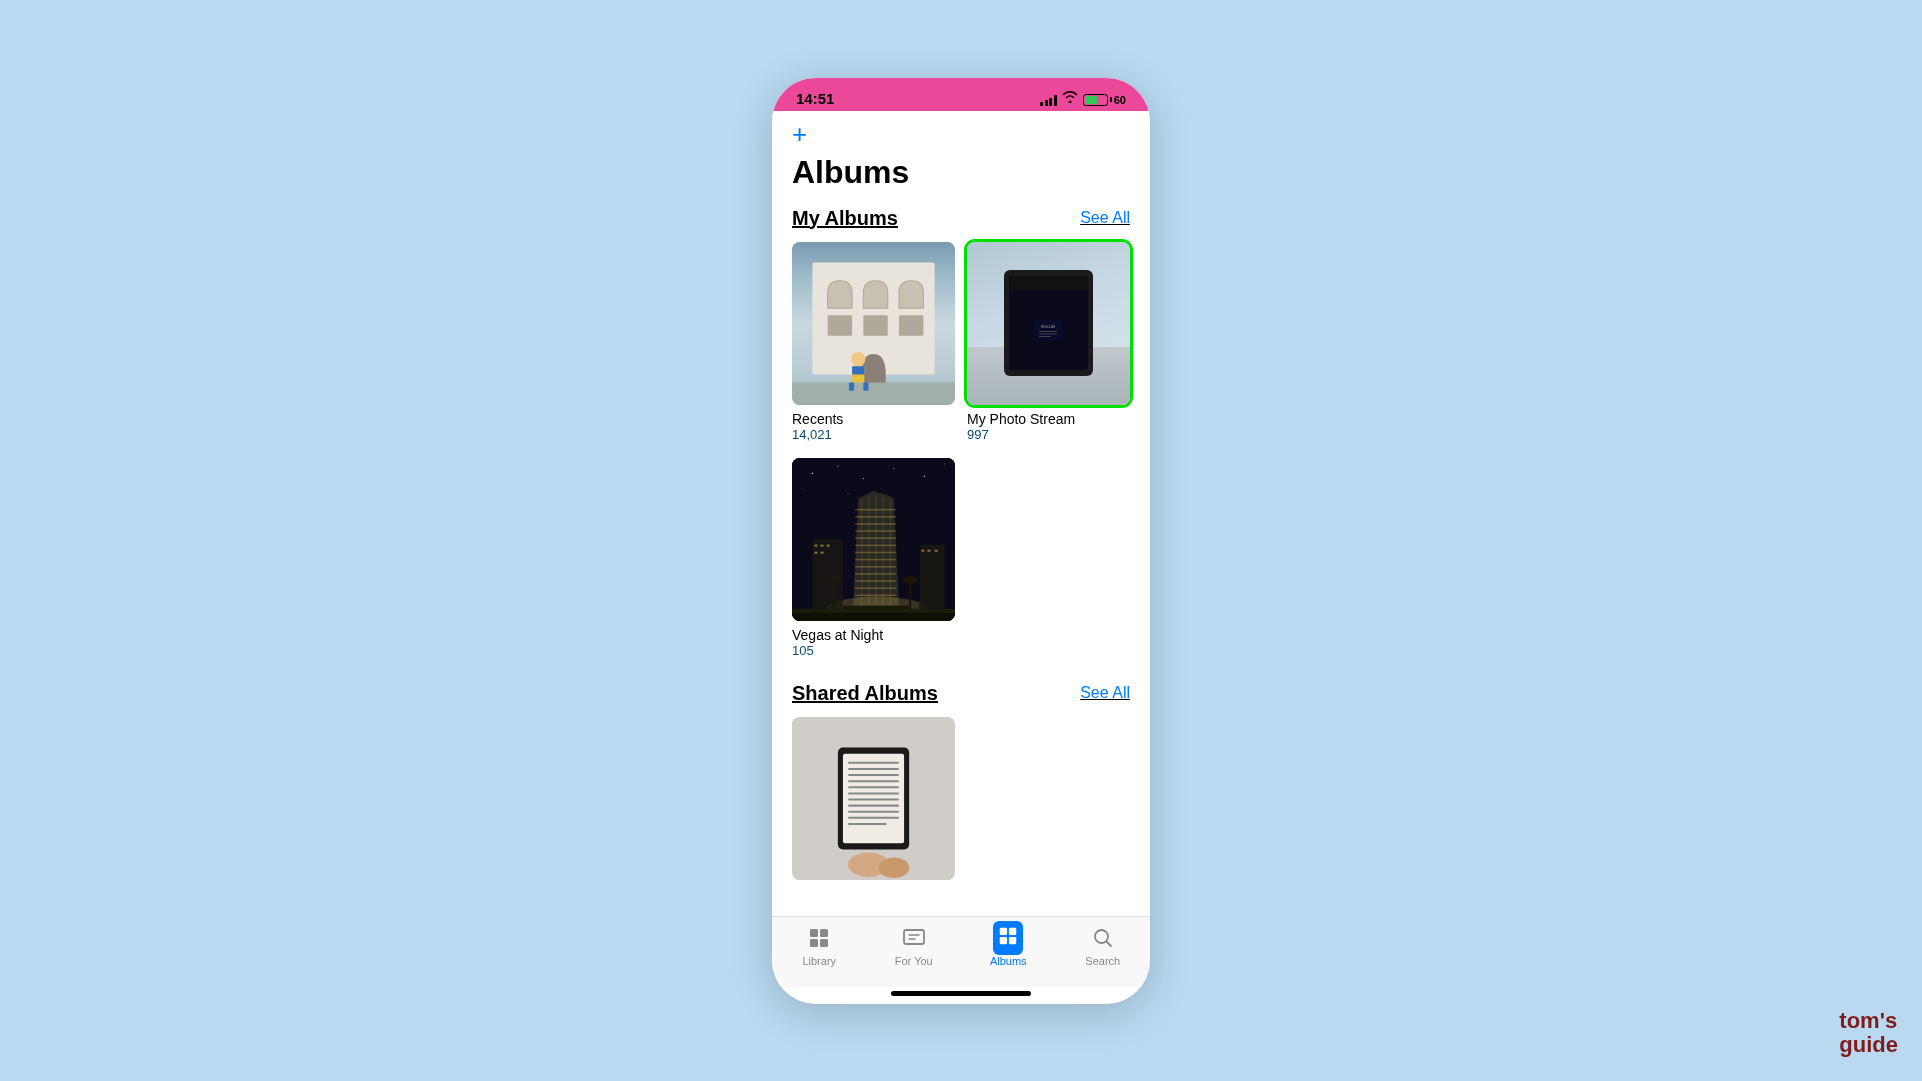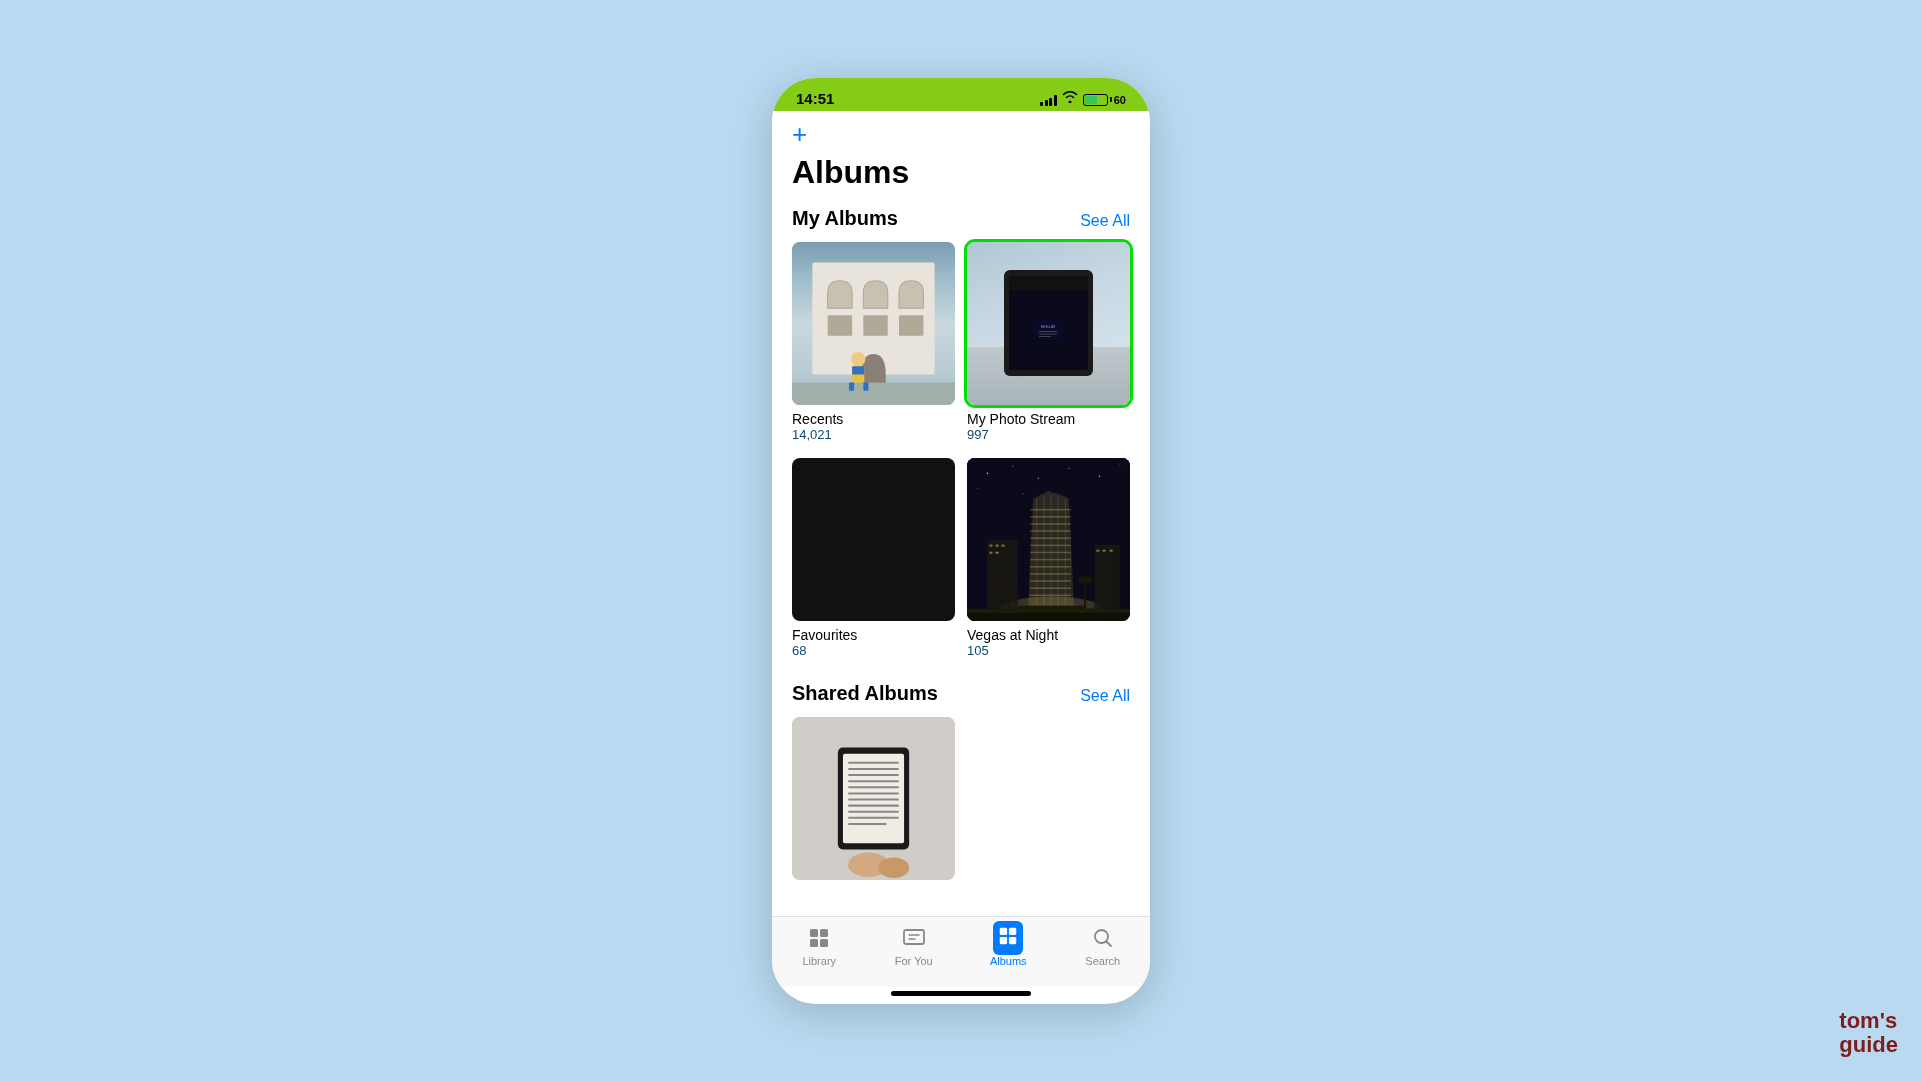--- a/index.html
+++ b/index.html
@@ -39,21 +39,21 @@
       flex-direction: column;
       position: relative;
     }
 
     
     .status-bar {
       display: flex;
       justify-content: space-between;
       align-items: center;
       padding: 12px 24px 4px;
-      background: #84cc16;
+      background: #ec4899;
     }
 
     .status-time {
       font-size: 15px;
       font-weight: 600;
       color: #000;
     }
 
     .status-icons {
       display: flex;
@@ -135,22 +135,23 @@
     .page-title {
       font-size: 32px;
       font-weight: 700;
       color: #000;
       padding-bottom: 16px;
     }
 
     .section-header {
       display: flex;
       justify-content: space-between;
-      align-items: flex-end;
+      align-items: center;
       margin-bottom: 12px;
+      text-decoration: underline;
     }
 
     .section-title {
       font-size: 20px;
       font-weight: 600;
       color: #000;
     }
 
     .see-all-link {
       font-size: 16px;
@@ -465,27 +466,20 @@
         </div>
         <div class="album-name">My Photo Stream</div>
         <div class="album-count">997</div>
       </div>
 
     </div>
 
     
     <div class="album-grid" style="margin-bottom:24px;">
 
-      <div class="album-item">
-        <div class="album-thumb">
-          <div class="thumb-favourites" style="width:100%;height:100%;background:#111;"></div>
-        </div>
-        <div class="album-name">Favourites</div>
-        <div class="album-count">68</div>
-      </div>
 
       <div class="album-item">
         <div class="album-thumb">
           <div class="thumb-vegas" style="width:100%;height:100%;">
             <div class="thumb-vegas-scene">
 
               <svg width="100%" height="100%" viewBox="0 0 160 160" preserveAspectRatio="xMidYMid slice" style="position:absolute;top:0;left:0;">
 
                 <rect width="160" height="160" fill="#0a0a1a"></rect>
 

